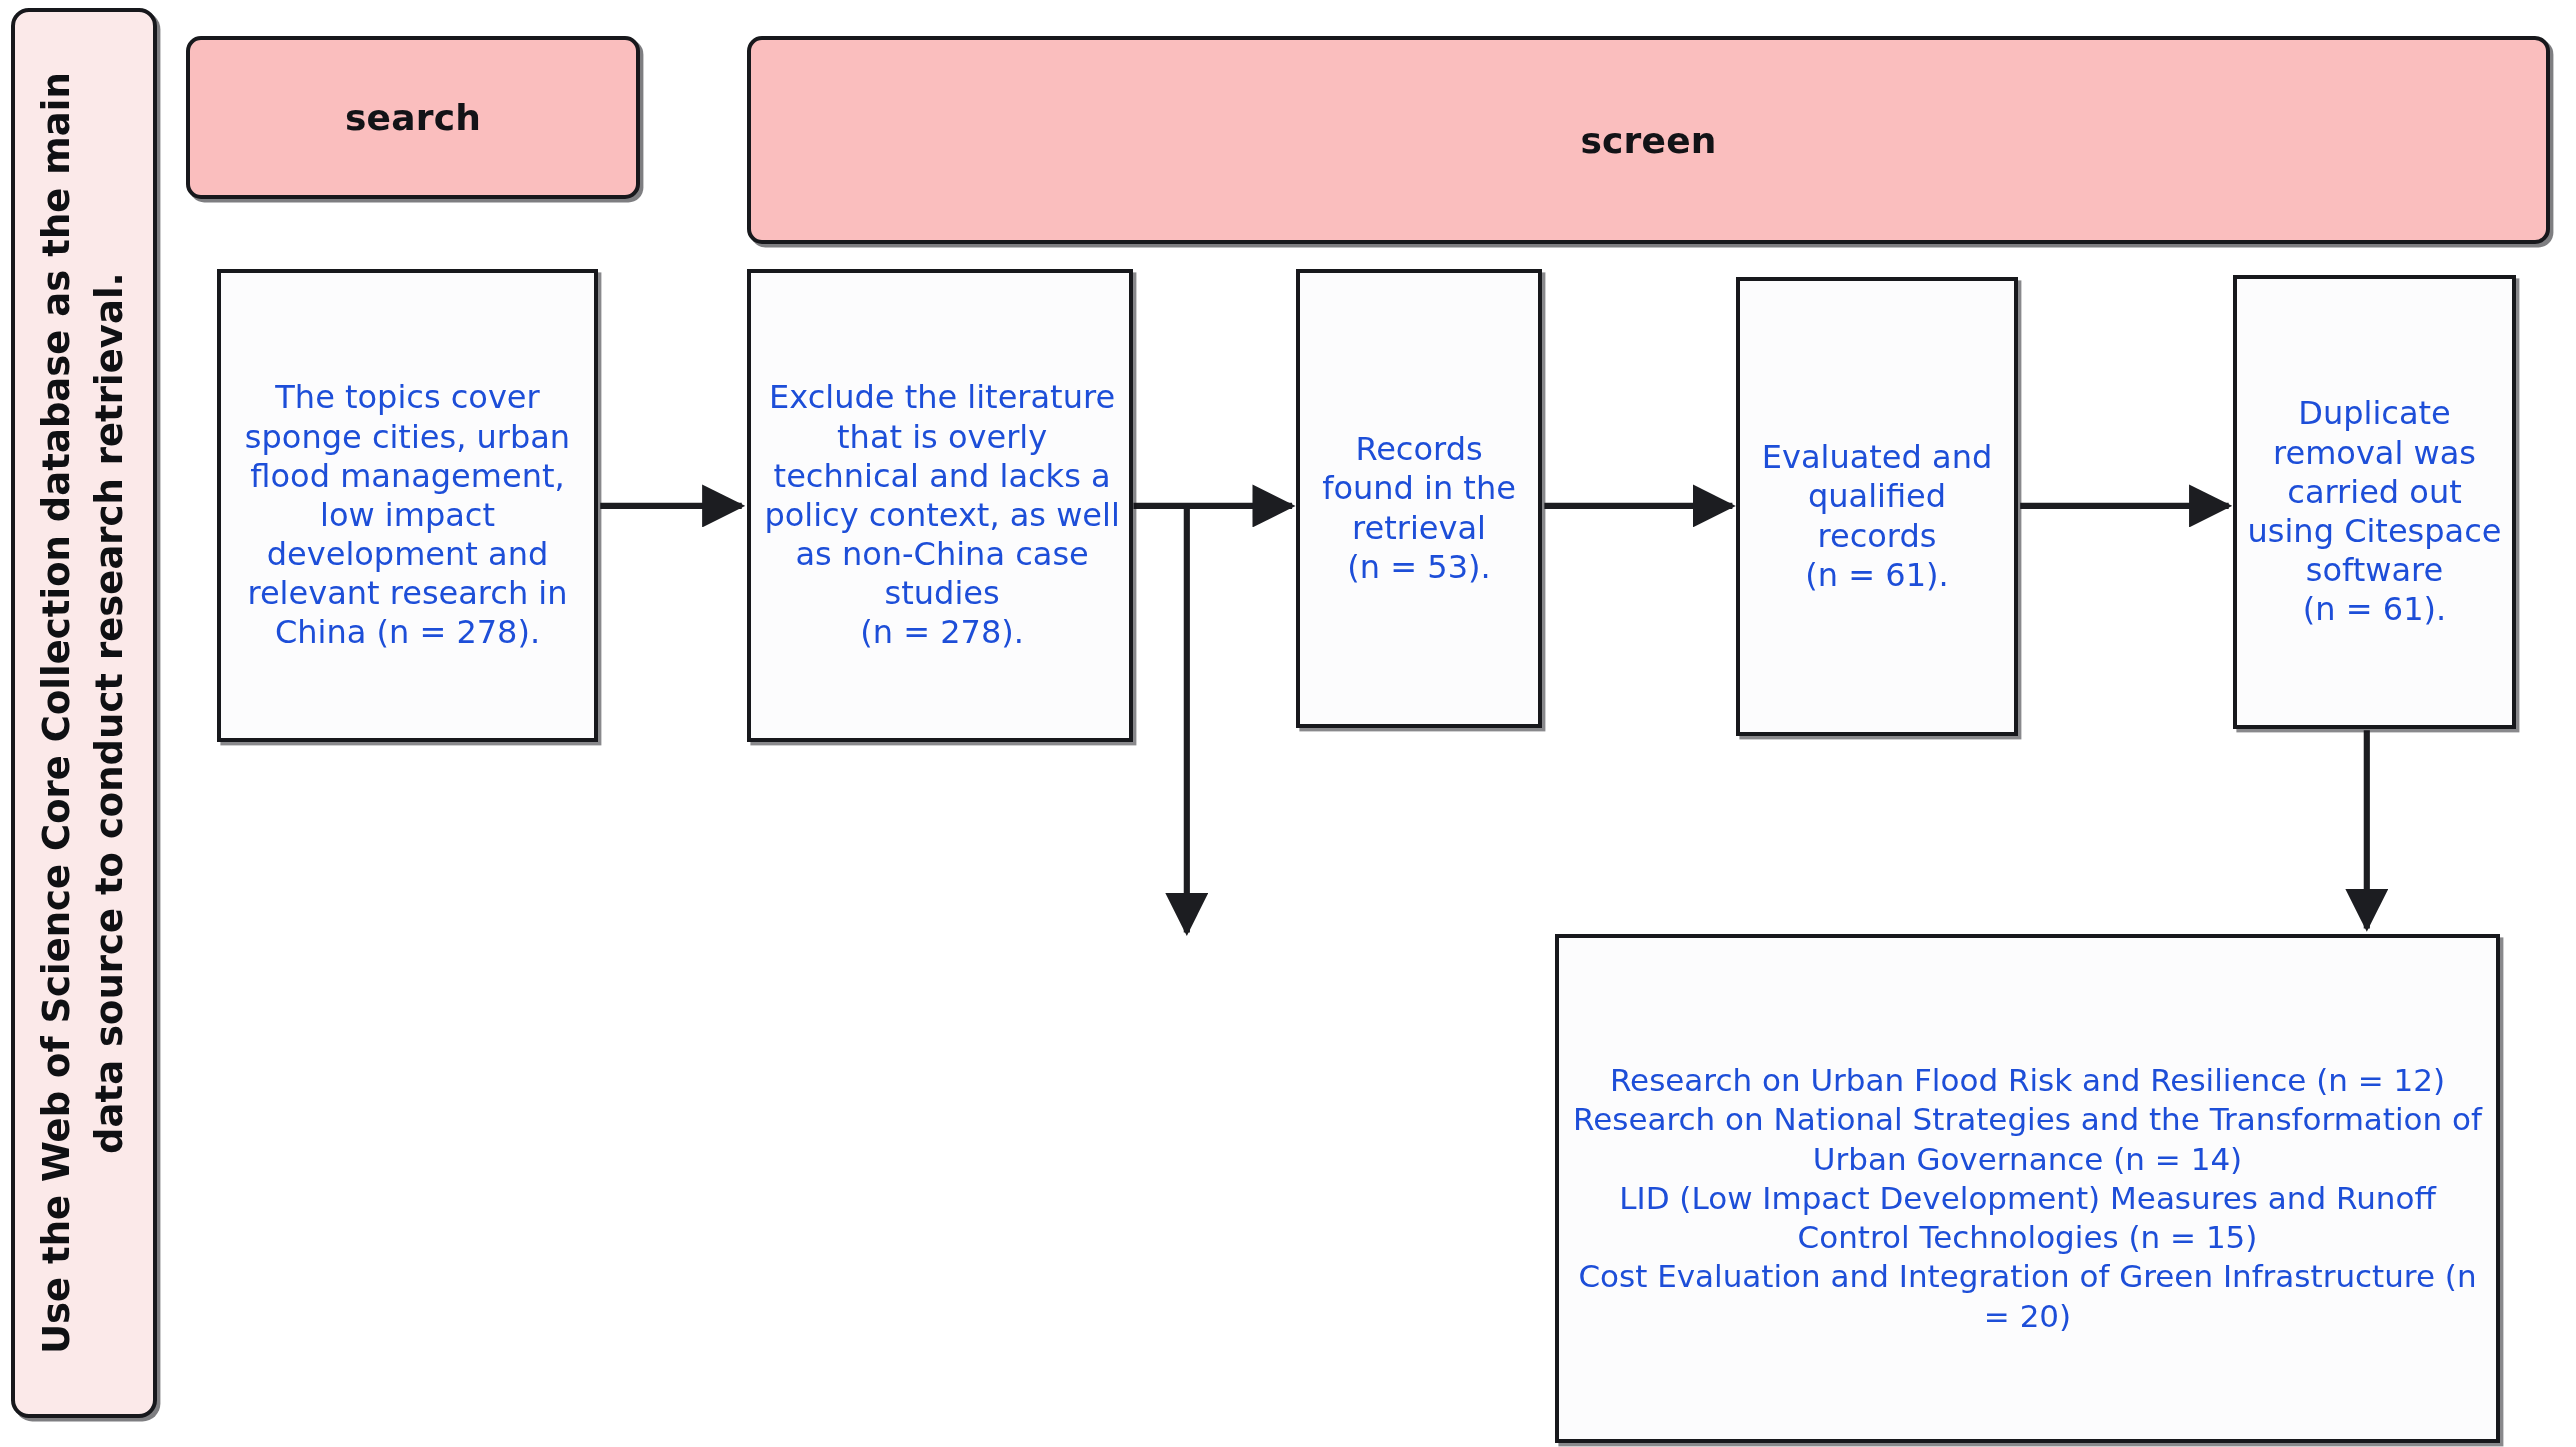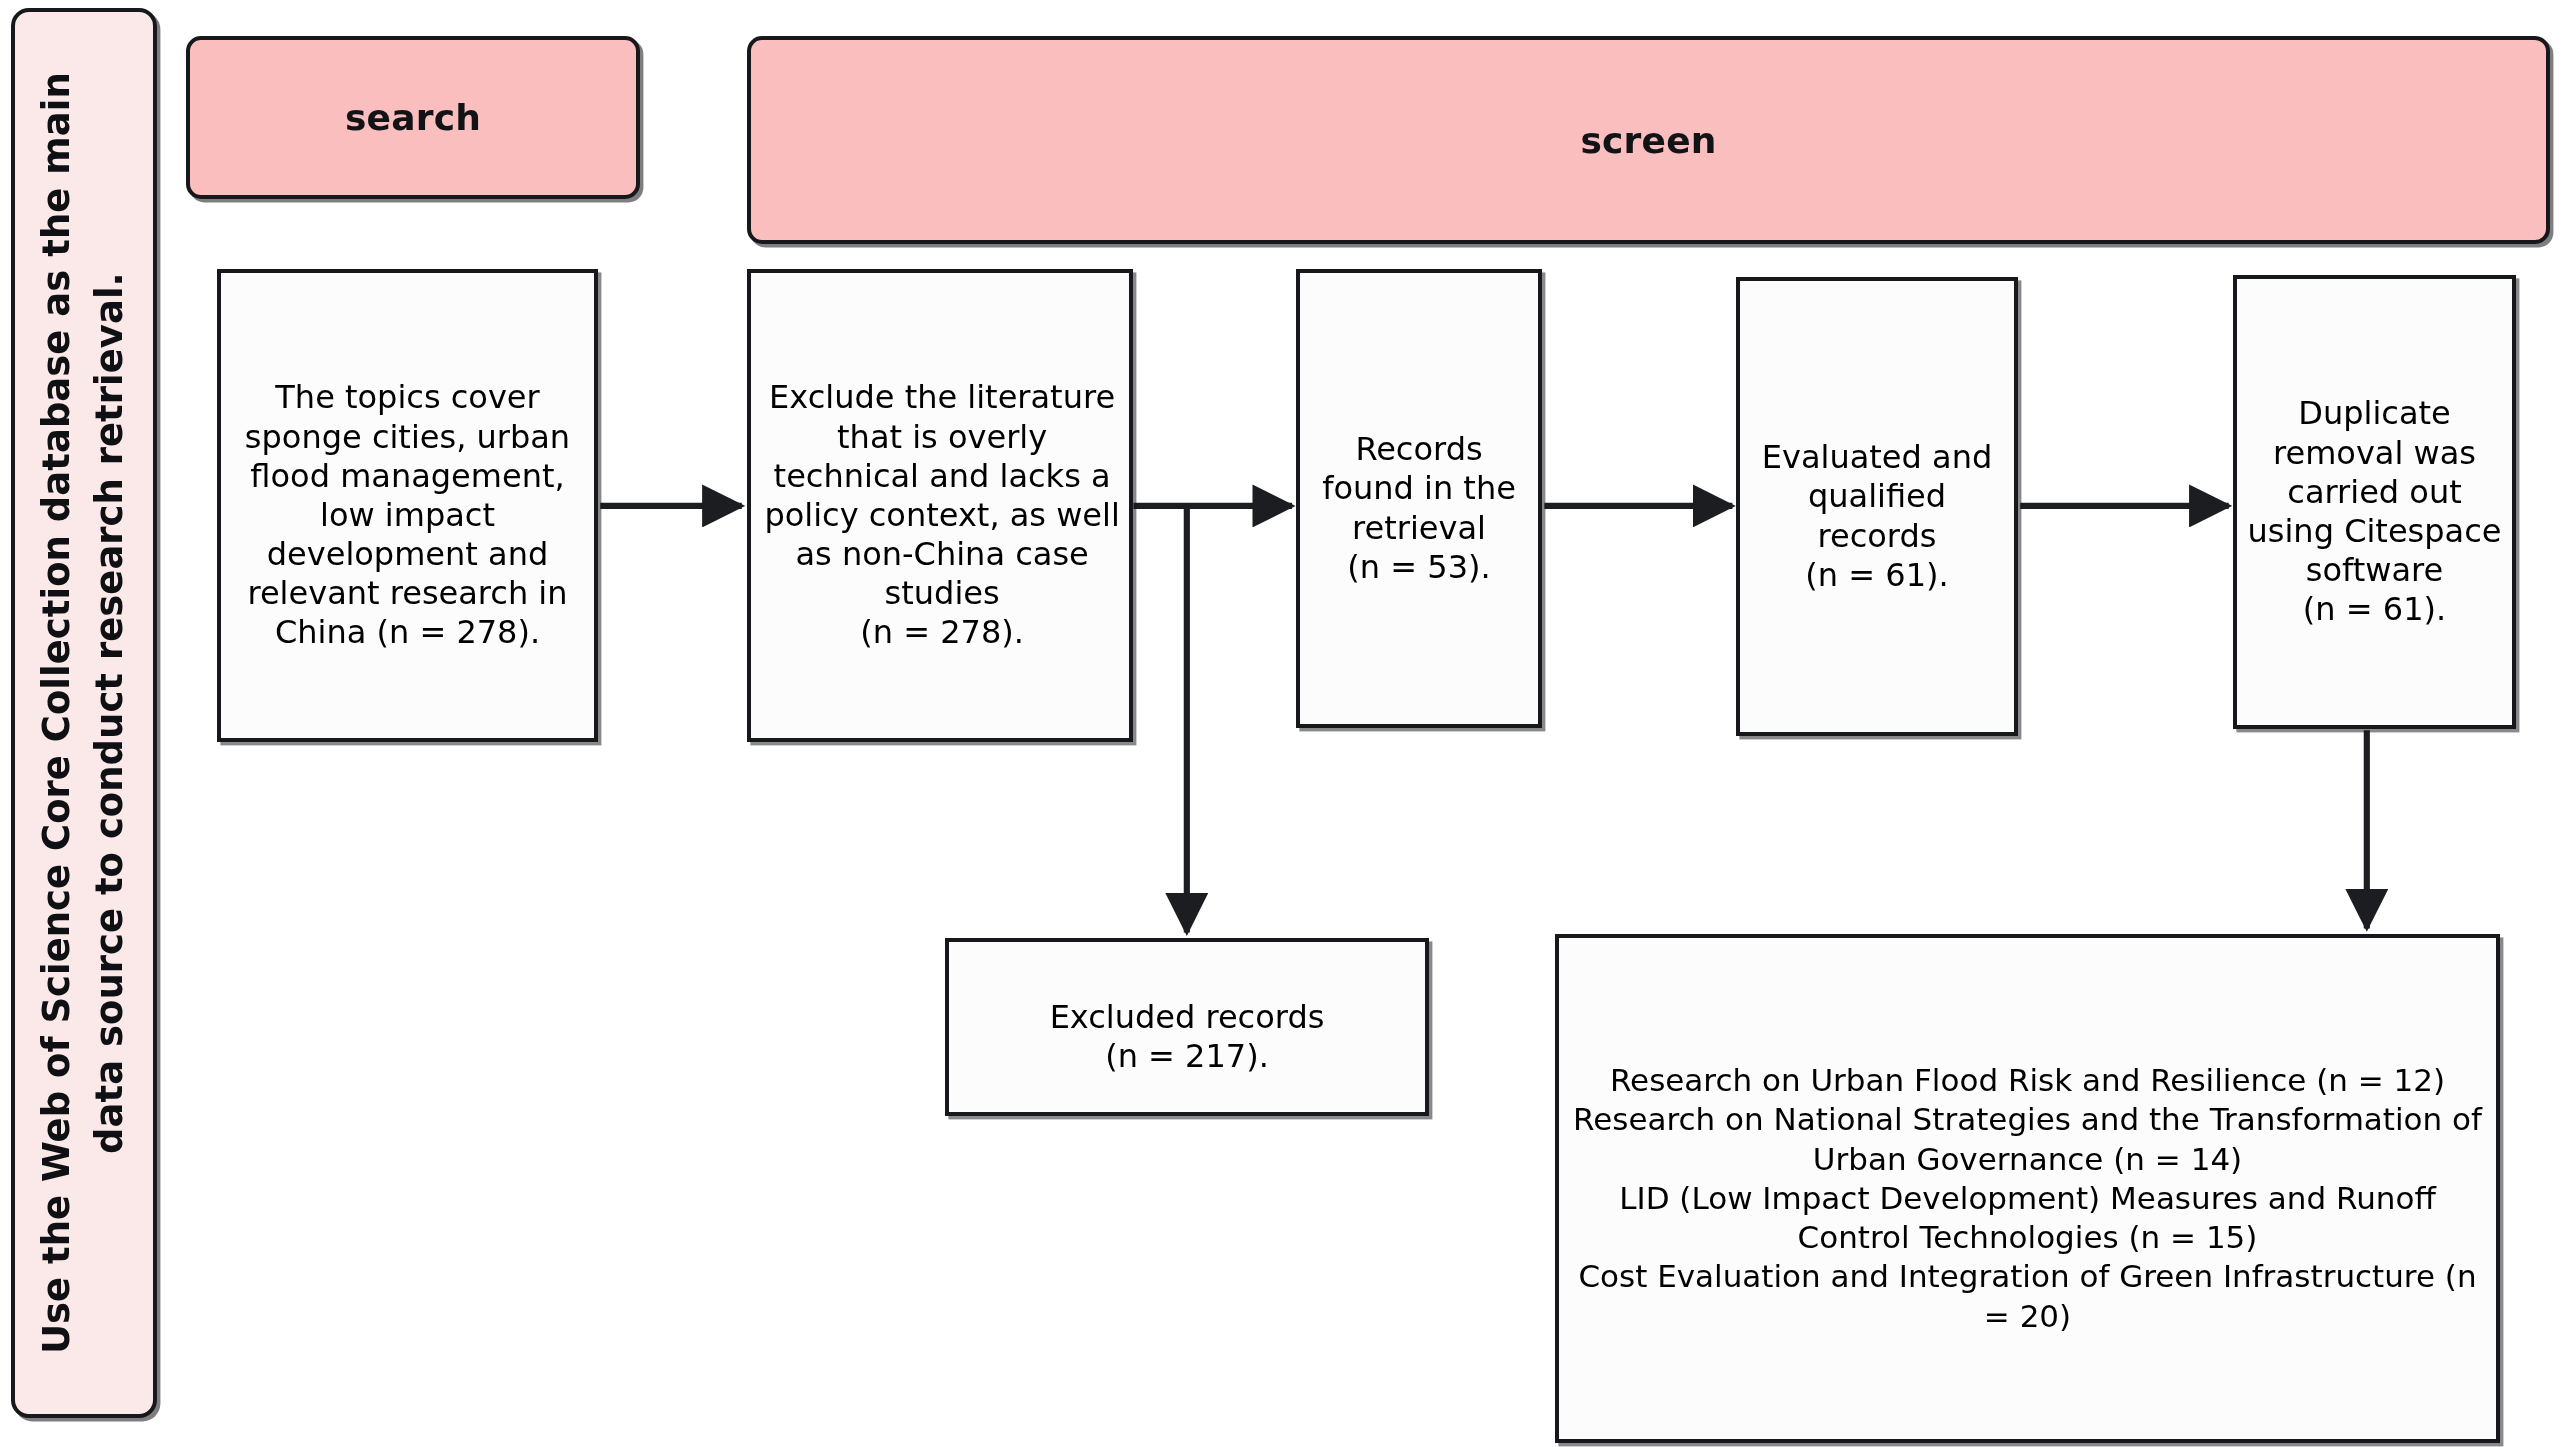--- a/index.html
+++ b/index.html
@@ -73,21 +73,21 @@
     box-sizing: border-box;
     box-shadow: 3.4px 3.4px 0 rgba(20,20,25,0.5);
     display: flex;
     align-items: center;
     justify-content: center;
     padding: 4.1px 6.8px;
   }
   .box-text {
     font-size: 32px;
     line-height: 1.225;
-    color: #000000;
+    color: #1d4ed8;
     text-align: center;
     white-space: pre-line;
     margin-top: 20px;
   }
 
   #box-topics     { left: 217px;  top: 269px;  width: 381px;  height: 473px; }
   #box-exclude    { left: 747px; top: 269px;  width: 386px;  height: 473px; padding-left: 11px; }
   #box-records    { left: 1296px; top: 269px;  width: 246px;  height: 459px; }
   #box-qualified  { left: 1736px; top: 277px;  width: 282px;  height: 459px; }
   #box-duplicate  { left: 2233px; top: 275px;  width: 283px;  height: 454px; }
@@ -160,24 +160,20 @@
   <div class="box" id="box-qualified">
     <div class="box-text">Evaluated and qualified records
 (n = 61).</div>
   </div>
 
   <div class="box" id="box-duplicate">
     <div class="box-text">Duplicate removal was carried out using Citespace software
 (n = 61).</div>
   </div>
 
-  <div class="box" id="box-excluded">
-    <div class="box-text">Excluded records
-(n = 217).</div>
-  </div>
 
   <div class="box" id="box-results">
     <div class="box-text">Research on Urban Flood Risk and Resilience (n = 12)
 Research on National Strategies and the Transformation of Urban Governance (n = 14)
 LID (Low Impact Development) Measures and Runoff Control Technologies (n = 15)
 Cost Evaluation and Integration of Green Infrastructure (n = 20)</div>
   </div>
 
 </div>
 

